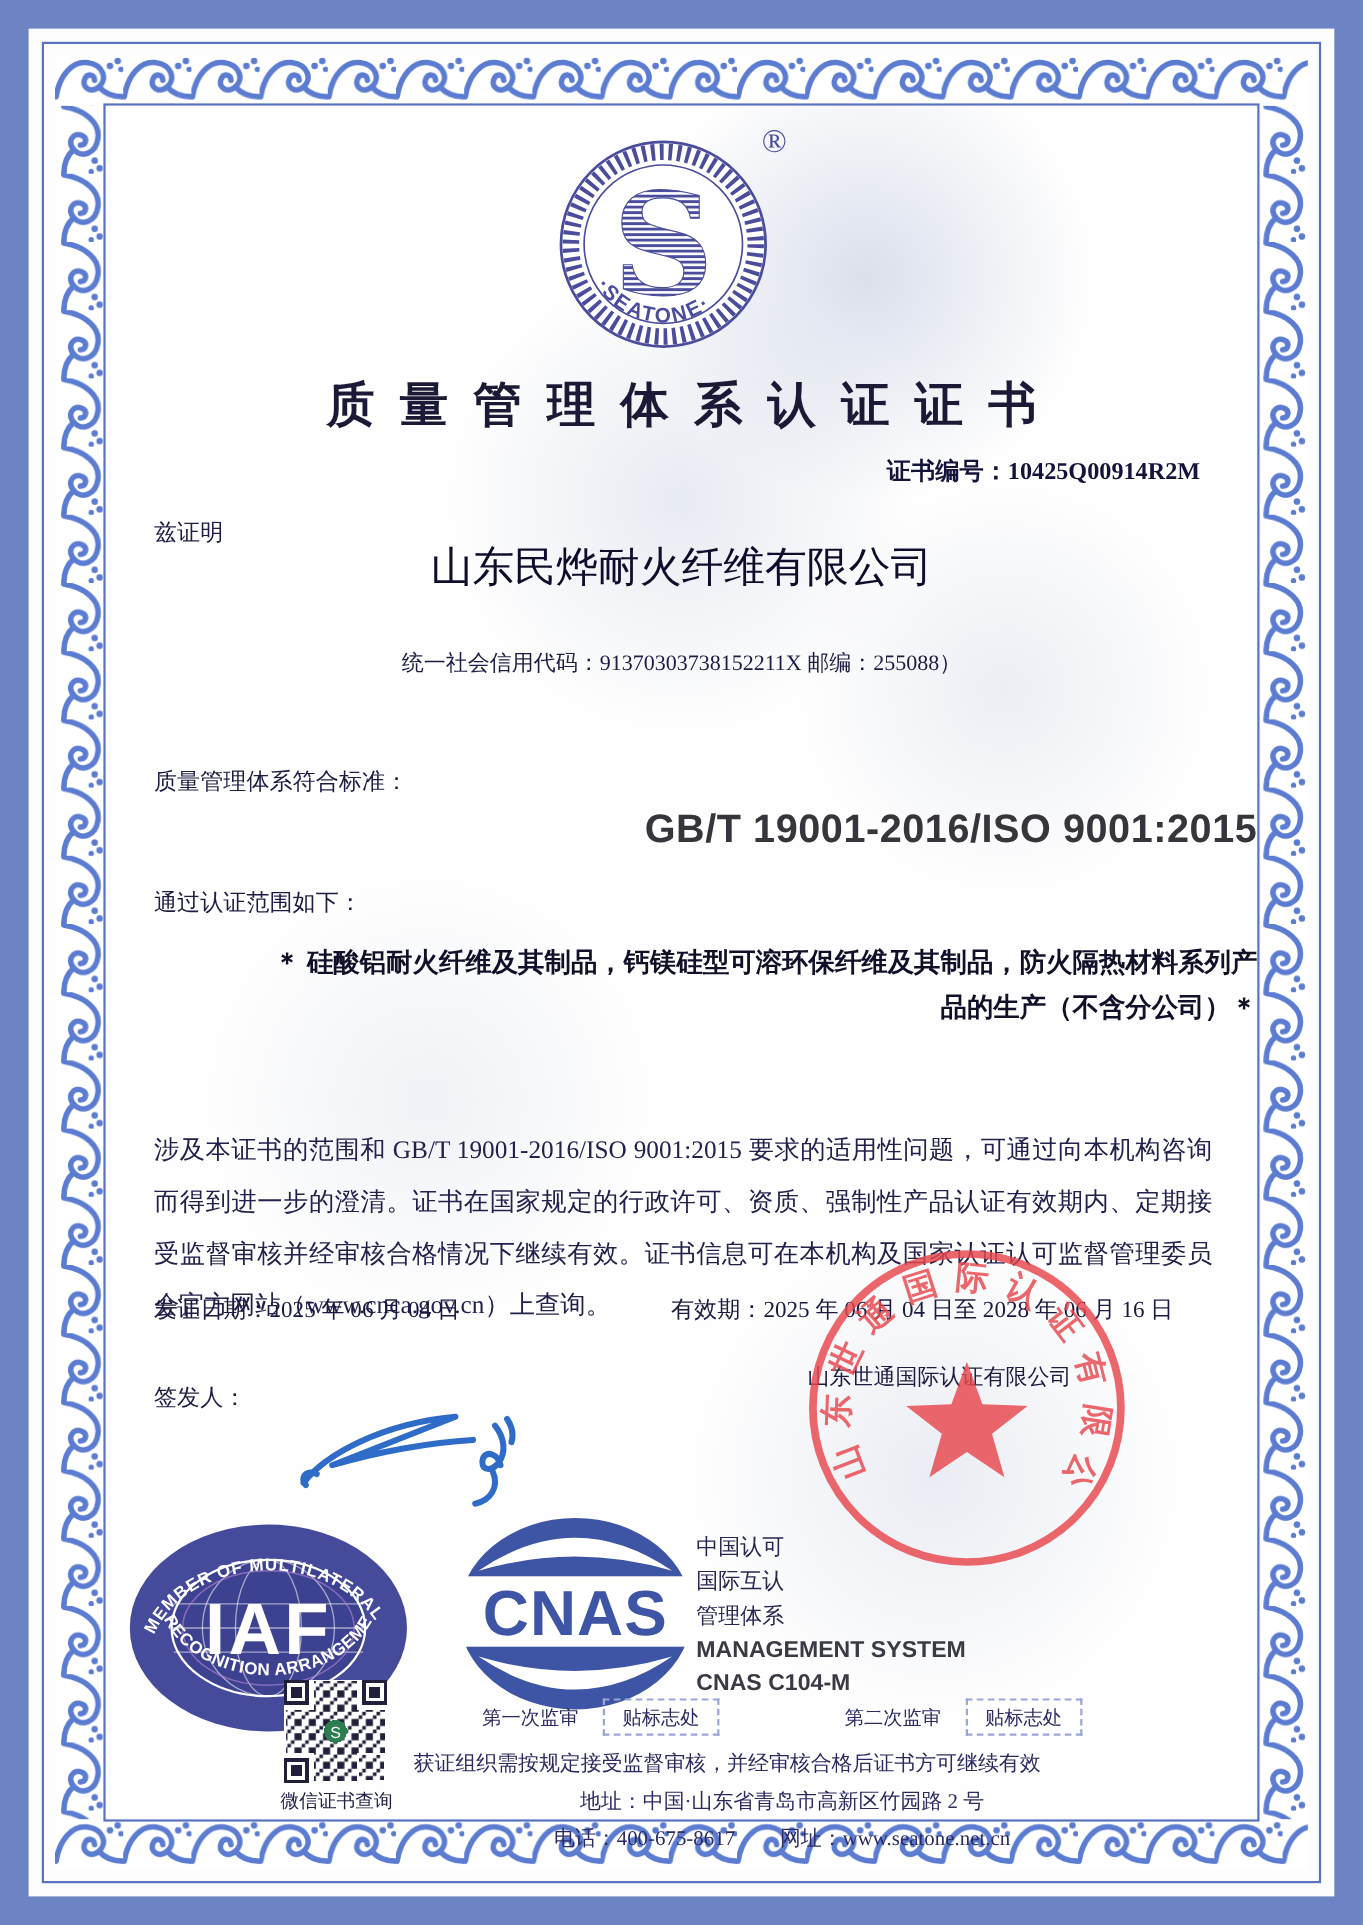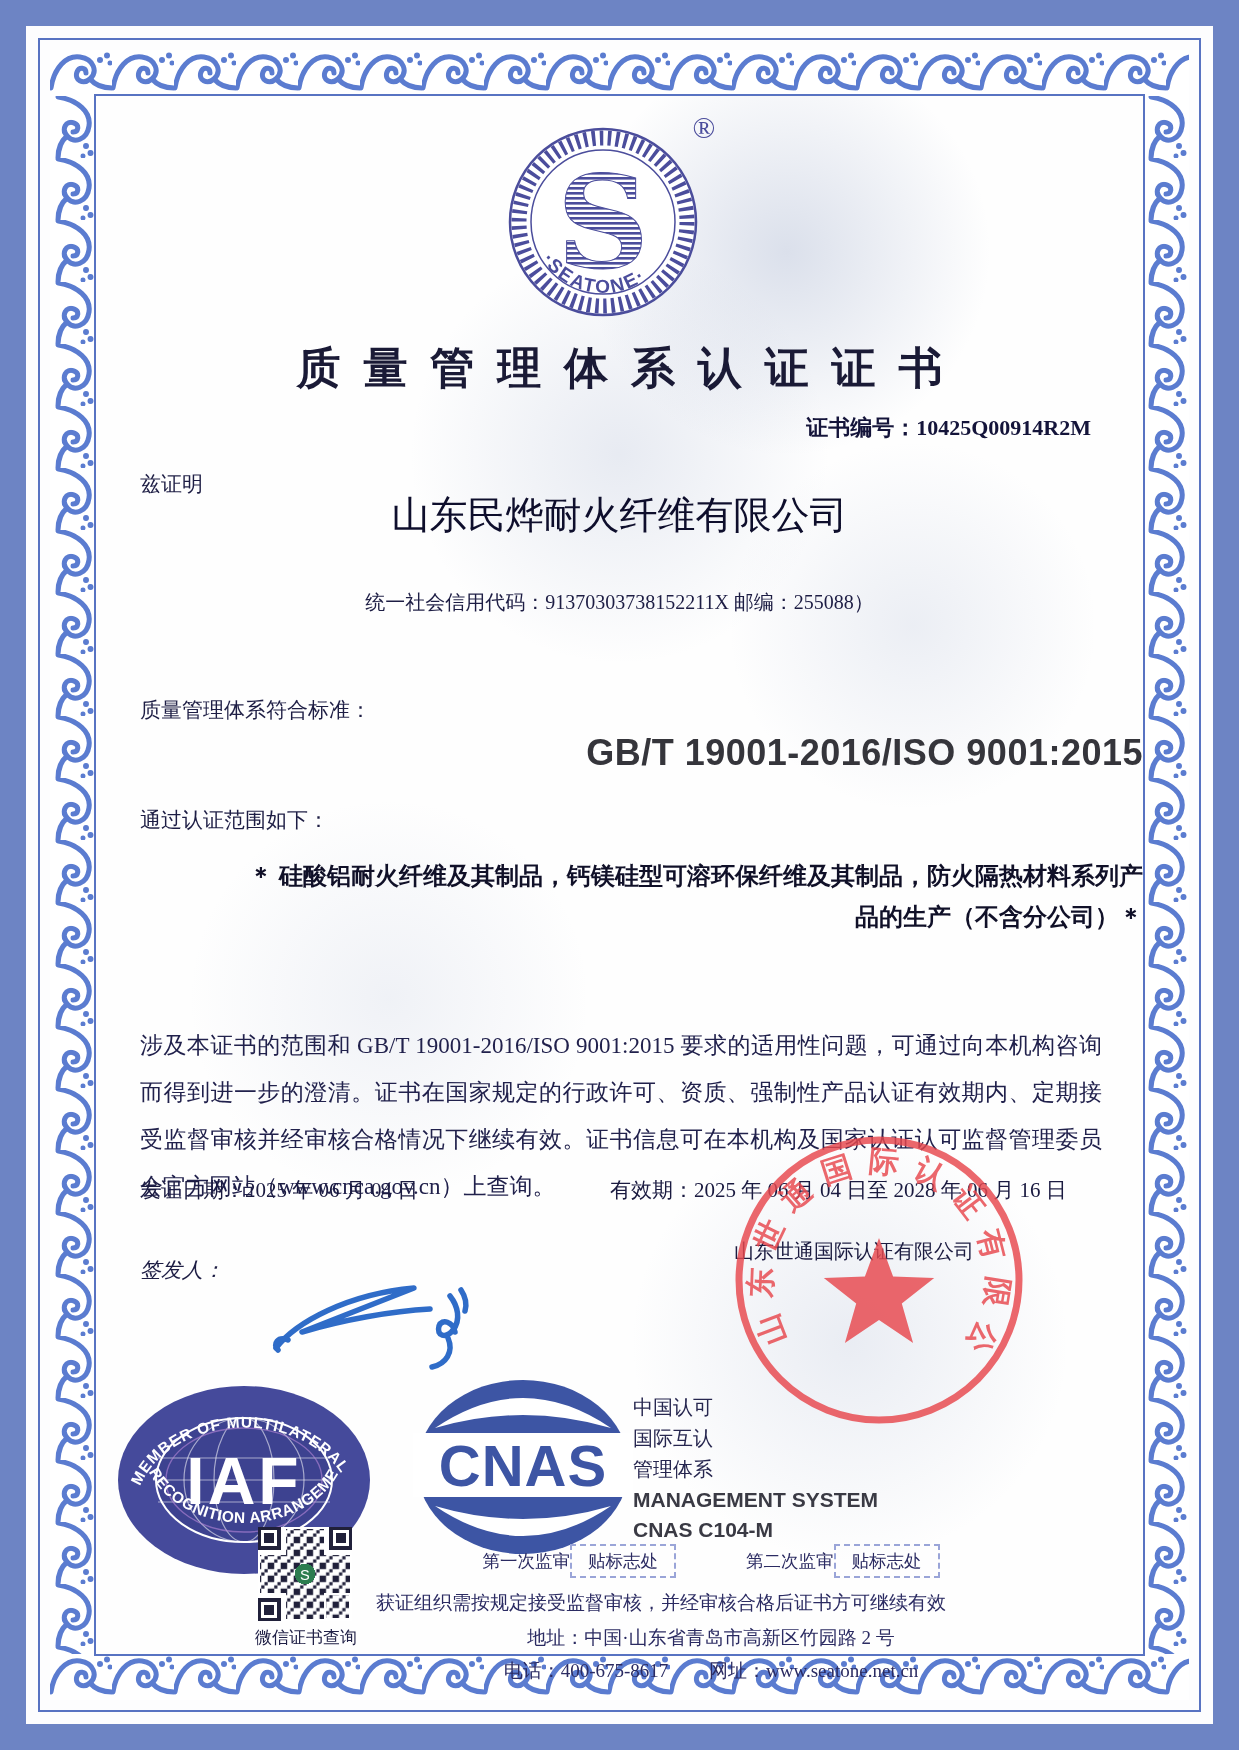--- a/index.html
+++ b/index.html
@@ -36,33 +36,33 @@
   .standard{left:0;right:0;top:636px;text-align:right;font-size:36px;font-weight:600;
             color:#35353b;font-family:"Liberation Sans","DejaVu Sans",sans-serif;letter-spacing:.5px;}
   .scopelabel{left:44px;top:710px;font-size:21px;color:#1d1d44;}
   .scope{left:0;right:0;top:760px;text-align:right;font-size:24px;font-weight:600;
          color:#101028;line-height:41px;}
   .fineprint{left:44px;width:962px;top:926px;font-size:23px;line-height:47px;
              text-align:justify;color:#21214c;}
   .issuedate{left:44px;top:1080px;font-size:21px;color:#1a1a40;}
   .validuntil{left:514px;top:1080px;font-size:21px;color:#1a1a40;}
   .issuer{left:638px;top:1142px;font-size:20px;color:#1b1b40;}
-  .signlabel{left:44px;top:1160px;font-size:21px;color:#1d1d44;font-style:italic;}
+  .signlabel{left:44px;top:1160px;font-size:21px;color:#1d1d44;}
   .signature{left:168px;top:1168px;}
   .stamp{left:633px;top:1032px;opacity:.82;}
   .iaf{left:18px;top:1284px;}
   .cnas{left:317px;top:1282px;}
   .accr{left:537px;top:1296px;color:#26264f;}
   .accr .zh{font-size:20px;line-height:31px;}
   .accr .en{font-size:21px;line-height:30px;font-weight:700;
             font-family:"Liberation Sans","DejaVu Sans",sans-serif;color:#3a3a44;}
   .qr{left:162px;top:1431px;}
   .qrcap{left:140px;top:1530px;width:140px;text-align:center;font-size:17px;color:#202046;}
   .footerblock{left:280px;top:1448px;width:670px;}
-  .auditrow{display:flex;justify-content:center;align-items:center;
+  .auditrow{display:flex;justify-content:center;align-items:center;gap:22px;
             font-size:17.5px;color:#2b2b62;}
   .sticker{border:2px dashed #9aa5d8;padding:3px 16px;color:#2b2b62;}
   .gapmid{width:70px;}
   .notice{margin-top:12px;font-size:19px;color:#2b2b62;}
   .orgaddr{margin-top:9px;text-align:center;font-size:19px;color:#2b2b62;}
   .phonerow{margin-top:7px;text-align:center;font-size:19px;color:#2b2b62;}
   .phonerow span{margin:0 18px;}
   .seatone-logo{left:395px;top:6px;}
 </style>
 </head>

